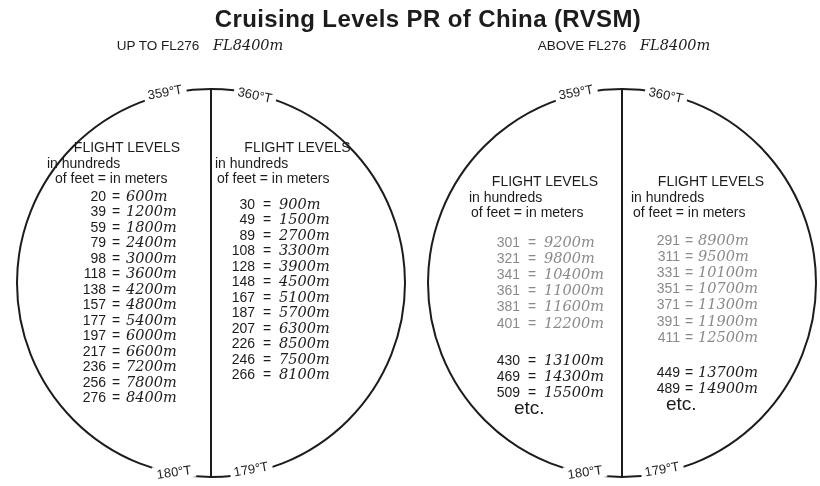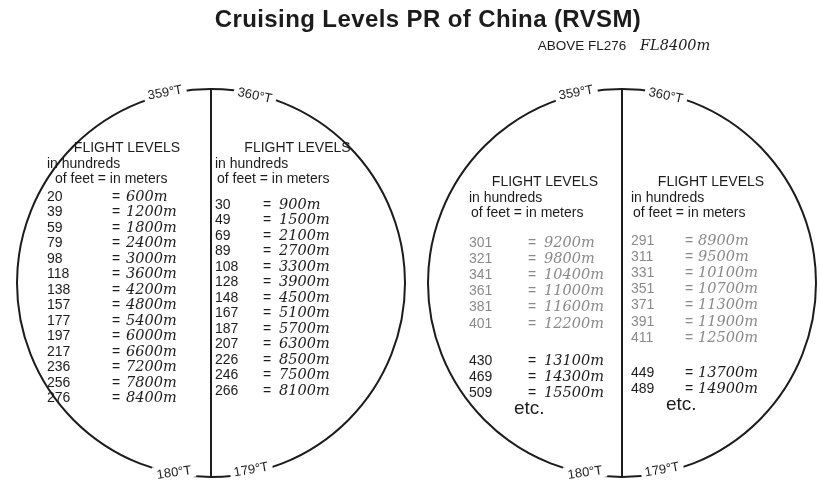--- a/index.html
+++ b/index.html
@@ -38,21 +38,21 @@
   .b-bl { left:156px; top:382px; transform:translate(-50%,-50%) rotate(-8deg); }
   .b-br { left:233px; top:379px; transform:translate(-50%,-50%) rotate(-10deg); }
 
   .col { position:absolute; }
   .hdr { font-size:14px; line-height:15.5px; white-space:nowrap; }
   .hdr .h1 { text-align:center; }
   .hdr .h3 { margin-left:8px; }
   .lc-r .hdr .h3, .rc-l .hdr .h3, .rc-r .hdr .h3 { margin-left:2px; }
 
   .rows { font-size:14px; line-height:15.5px; white-space:nowrap; }
-  .fl { display:inline-block; }
+  .fl { display:inline-block; text-align:right; }
   .eq { display:inline-block; text-align:center; }
   .m  { font-family:"DejaVu Serif", serif; font-style:italic; font-size:14.5px; }
   .rows.gray .fl, .rows.gray .eq, .rows.gray .m { color:#8a8a8a; }
 
   .lc-l { left:29px;  top:50px; width:160px; }
   .lc-l .fl { width:59px; } .lc-l .eq { width:20px; }
   .lc-l .rows { margin-top:2px; }
 
   .lc-r { left:197px; top:50px; width:165px; }
   .lc-r .fl { width:40px; } .lc-r .eq { width:24px; }
@@ -73,20 +73,24 @@
   .rc-l .rows, .rc-r .rows { line-height:16.2px; }
   .etc { font-size:19px; line-height:16.2px; }
 </style>
 </head>
 <body>
 
 <div class="canvas">
 
   <div class="title">Cruising Levels PR of China (RVSM)</div>
 
+  <div class="subtitle sub-left">
+    <span>UP TO FL276</span>
+    <span class="metric">FL8400m</span>
+  </div>
 
   <div class="subtitle sub-right">
     <span>ABOVE FL276</span>
     <span class="metric">FL8400m</span>
   </div>
 
   <div class="circle c-left">
     <div class="divider"></div>
     <span class="bearing b-tl">359°T</span>
     <span class="bearing b-tr">360°T</span>
@@ -136,21 +140,20 @@
         <div class="h1">FLIGHT LEVELS</div>
         <div class="h2">in hundreds</div>
         <div class="h3">of feet = in meters</div>
       </div>
       <div class="rows">
 
           <div class="row"><span class="fl">30</span><span class="eq">=</span><span class="m">900m</span></div>
 
           <div class="row"><span class="fl">49</span><span class="eq">=</span><span class="m">1500m</span></div>
 
-          <div class="row"><span class="fl">69</span><span class="eq">=</span><span class="m">2100m</span></div>
 
           <div class="row"><span class="fl">89</span><span class="eq">=</span><span class="m">2700m</span></div>
 
           <div class="row"><span class="fl">108</span><span class="eq">=</span><span class="m">3300m</span></div>
 
           <div class="row"><span class="fl">128</span><span class="eq">=</span><span class="m">3900m</span></div>
 
           <div class="row"><span class="fl">148</span><span class="eq">=</span><span class="m">4500m</span></div>
 
           <div class="row"><span class="fl">167</span><span class="eq">=</span><span class="m">5100m</span></div>

